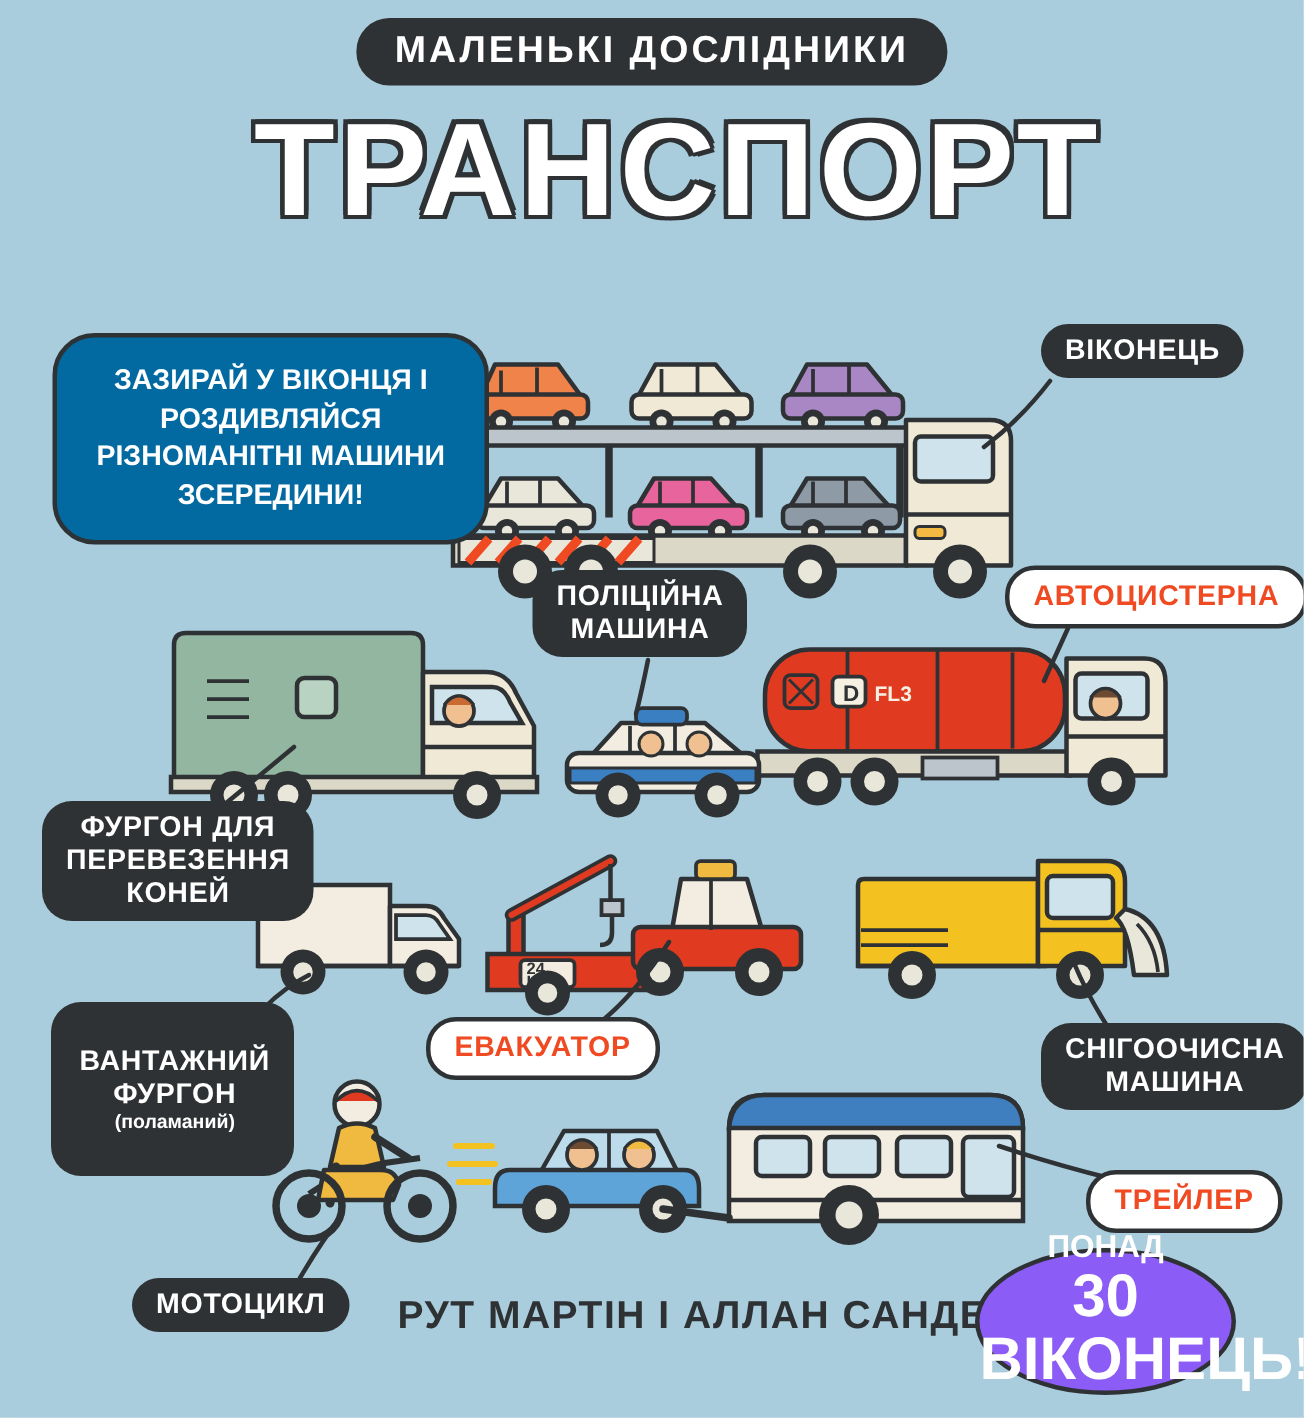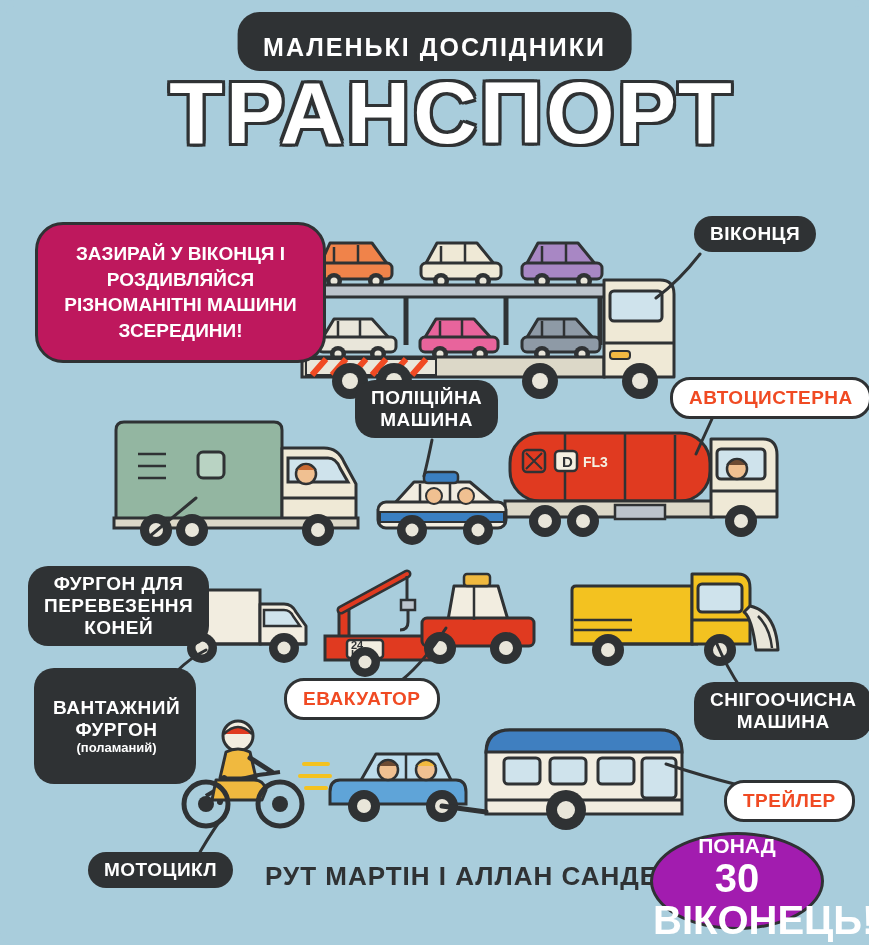--- a/index.html
+++ b/index.html
@@ -23,40 +23,40 @@
     pointer-events:none;
   }
   
   .series-badge{
     position:absolute;left:50%;transform:translateX(-50%);
     top:12px;
     background:#2f3234;color:#ffffff;
     font-weight:bold;
     font-size:25px;
     letter-spacing:2px;
-    padding:21px 26px 9px 26px;
+    padding:7px 26px 9px 26px;
     border-radius:22px;
     white-space:nowrap;
   }
   .main-title{
     position:absolute;left:0;right:0;top:62px;
     text-align:center;
     color:#ffffff;
     font-weight:bold;
     font-size:88px;
     letter-spacing:3px;
     text-shadow:
       -3px 0 #2f3234, 3px 0 #2f3234, 0 -3px #2f3234, 0 3px #2f3234,
       -3px -3px #2f3234, 3px -3px #2f3234, -3px 3px #2f3234, 3px 3px #2f3234;
     padding-left: 35px;
   }
   
   .callout-red{
     position:absolute;
-    background:#be185d;color:#ffffff;
+    background:#0369a1;color:#ffffff;
     border:3px solid #2f3234;
     border-radius:28px;
     text-align:center;
     font-weight:bold;
     line-height:1.35;
   }
   .label{
     position:absolute;
     background:#2f3234;color:#ffffff;
     border-radius:20px;
@@ -79,24 +79,24 @@
   
   .authors{
     position:absolute;
     color:#2f3234;font-weight:bold;font-size:26px;
     letter-spacing:1px;
     white-space:nowrap;
   }
   .badge-circle{
     position:absolute;
     width:168px;height:92px;
-    background:#a21caf;border:3px solid #2f3234;
+    background:#8b5cf6;border:3px solid #2f3234;
     border-radius:50%/50%;
     color:#ffffff;text-align:center;font-weight:bold;
-    display:flex;flex-direction:column;justify-content:space-between;
+    display:flex;flex-direction:column;justify-content:flex-end;
     line-height:1.05;
   }
   .badge-circle .big{font-size:40px;}
   .badge-circle .small{font-size:21px;}
   svg{display:block;}
 </style>
 </head>
 <body>
 
 <div id="page">
@@ -373,25 +373,25 @@
       <path d="M432,440 q-4,20 -8,36"></path>
       <path d="M150,536 q22,-18 46,-38"></path>
       <path d="M176,672 q14,-14 30,-22"></path>
       <path d="M402,680 q22,-18 44,-52"></path>
       <path d="M742,690 q-16,-24 -26,-48"></path>
       <path d="M742,786 q-40,-10 -76,-22"></path>
       <path d="M200,852 q14,-24 28,-42"></path>
     </g>
   </svg>
 
-  <div class="label" style="left:694px;top:216px;">ВІКОНЦЯ</div>
+  <div class="label" style="left:694px;top:216px;">ВІКОНЕЦЬ</div>
   <div class="label white" style="left:670px;top:377px;">АВТОЦИСТЕРНА</div>
   <div class="label" style="left:355px;top:380px;">ПОЛІЦІЙНА
 МАШИНА</div>
-  <div class="label" style="left:28px;top:566px;">ФУРГОН ДЛЯ
+  <div class="label" style="left:28px;top:534px;">ФУРГОН ДЛЯ
 ПЕРЕВЕЗЕННЯ
 КОНЕЙ</div>
 
   <div class="label" style="left:34px;top:668px;padding-left:19px;">
     <span>ВАНТАЖНИЙ
 ФУРГОН</span>
     <span class="sub">(поламаний)</span>
   </div>
 
   <div class="label white" style="left:284px;top:678px;">ЕВАКУАТОР</div>

